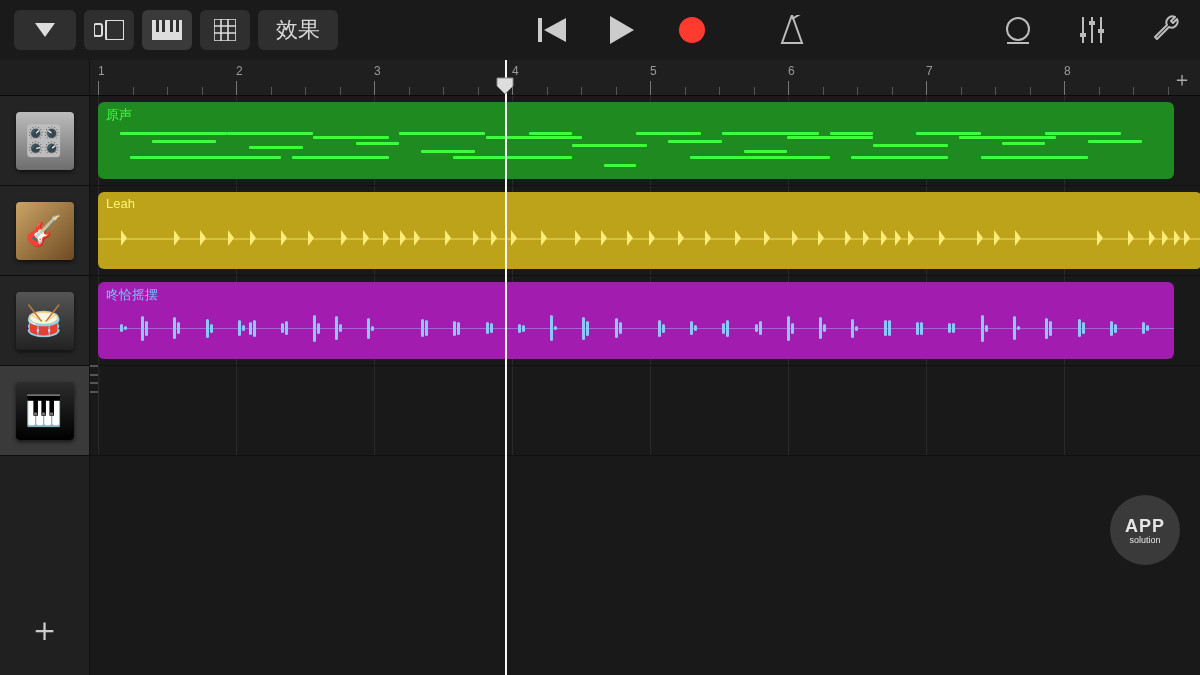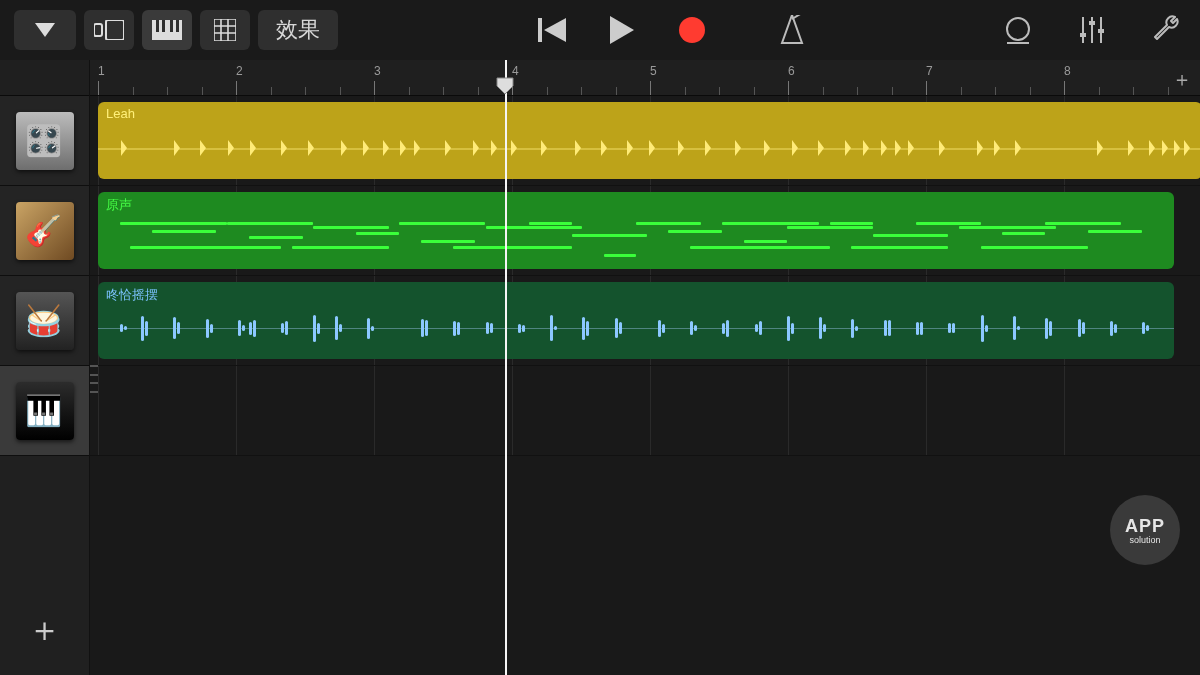--- a/index.html
+++ b/index.html
@@ -152,21 +152,21 @@
   .region-label {
     position: absolute;
     top: 4px; left: 8px;
     font-size: 13px;
   }
 
   .region.yellow { background: #bda319; }
   .region.yellow .region-label { color: #fff07a; }
   .region.green  { background: #1e8a20; }
   .region.green  .region-label { color: #46ff46; }
-  .region.blue   { background: #14532d; }
+  .region.blue   { background: #a21caf; }
   .region.blue   .region-label { color: #7cc3ff; }
 
   
   .wave-row {
     position: absolute;
     left: 0; right: 0;
     top: 46px;
     height: 2px;
     background: rgba(255,235,120,.4);
   }
@@ -388,20 +388,63 @@
         <div class="bar-label" style="left: 974px;">8</div>
         <div class="tick major" style="left: 974px;"></div>
         <div class="tick minor" style="left: 1008.5px;"></div>
         <div class="tick minor" style="left: 1043px;"></div>
         <div class="tick minor" style="left: 1077.5px;"></div>
       </div>
 
     <div class="lanes" id="lanes">
 
     <div class="lane">
+          <div class="grid-line" style="left: 8px;"></div>
+          <div class="grid-line" style="left: 146px;"></div>
+          <div class="grid-line" style="left: 284px;"></div>
+          <div class="grid-line" style="left: 422px;"></div>
+          <div class="grid-line" style="left: 560px;"></div>
+          <div class="grid-line" style="left: 698px;"></div>
+          <div class="grid-line" style="left: 836px;"></div>
+          <div class="grid-line" style="left: 974px;"></div>
+          <div class="region green" style="left: 8px; width: 1076.4px;">
+            <div class="region-label">原声</div>
+            <div class="midi-note" style="left: 2%; width: 10%; top: 30px;"></div>
+            <div class="midi-note" style="left: 5%; width: 6%; top: 38px;"></div>
+            <div class="midi-note" style="left: 12%; width: 8%; top: 30px;"></div>
+            <div class="midi-note" style="left: 14%; width: 5%; top: 44px;"></div>
+            <div class="midi-note" style="left: 20%; width: 7%; top: 34px;"></div>
+            <div class="midi-note" style="left: 24%; width: 4%; top: 40px;"></div>
+            <div class="midi-note" style="left: 28%; width: 8%; top: 30px;"></div>
+            <div class="midi-note" style="left: 30%; width: 5%; top: 48px;"></div>
+            <div class="midi-note" style="left: 36%; width: 9%; top: 34px;"></div>
+            <div class="midi-note" style="left: 40%; width: 4%; top: 30px;"></div>
+            <div class="midi-note" style="left: 44%; width: 7%; top: 42px;"></div>
+            <div class="midi-note" style="left: 47%; width: 3%; top: 62px;"></div>
+            <div class="midi-note" style="left: 50%; width: 6%; top: 30px;"></div>
+            <div class="midi-note" style="left: 53%; width: 5%; top: 38px;"></div>
+            <div class="midi-note" style="left: 58%; width: 9%; top: 30px;"></div>
+            <div class="midi-note" style="left: 60%; width: 4%; top: 48px;"></div>
+            <div class="midi-note" style="left: 64%; width: 8%; top: 34px;"></div>
+            <div class="midi-note" style="left: 68%; width: 4%; top: 30px;"></div>
+            <div class="midi-note" style="left: 72%; width: 7%; top: 42px;"></div>
+            <div class="midi-note" style="left: 76%; width: 6%; top: 30px;"></div>
+            <div class="midi-note" style="left: 80%; width: 9%; top: 34px;"></div>
+            <div class="midi-note" style="left: 84%; width: 4%; top: 40px;"></div>
+            <div class="midi-note" style="left: 88%; width: 7%; top: 30px;"></div>
+            <div class="midi-note" style="left: 92%; width: 5%; top: 38px;"></div>
+            <div class="midi-note" style="left: 3%; width: 14%; top: 54px;"></div>
+            <div class="midi-note" style="left: 18%; width: 9%; top: 54px;"></div>
+            <div class="midi-note" style="left: 33%; width: 11%; top: 54px;"></div>
+            <div class="midi-note" style="left: 55%; width: 13%; top: 54px;"></div>
+            <div class="midi-note" style="left: 70%; width: 9%; top: 54px;"></div>
+            <div class="midi-note" style="left: 82%; width: 10%; top: 54px;"></div>
+          </div>
+        </div>
+        <div class="lane">
           <div class="grid-line" style="left: 8px;"></div>
           <div class="grid-line" style="left: 146px;"></div>
           <div class="grid-line" style="left: 284px;"></div>
           <div class="grid-line" style="left: 422px;"></div>
           <div class="grid-line" style="left: 560px;"></div>
           <div class="grid-line" style="left: 698px;"></div>
           <div class="grid-line" style="left: 836px;"></div>
           <div class="grid-line" style="left: 974px;"></div>
           <div class="region yellow" style="left: 8px; width: 1104px;">
             <div class="region-label">Leah</div>
@@ -441,63 +484,20 @@
             <div class="tri" style="left: 76.2%;"></div>
             <div class="tri" style="left: 79.6%;"></div>
             <div class="tri" style="left: 81.2%;"></div>
             <div class="tri" style="left: 83.1%;"></div>
             <div class="tri" style="left: 90.5%;"></div>
             <div class="tri" style="left: 93.3%;"></div>
             <div class="tri" style="left: 95.2%;"></div>
             <div class="tri" style="left: 96.4%;"></div>
             <div class="tri" style="left: 97.5%;"></div>
             <div class="tri" style="left: 98.4%;"></div>
-          </div>
-        </div>
-        <div class="lane">
-          <div class="grid-line" style="left: 8px;"></div>
-          <div class="grid-line" style="left: 146px;"></div>
-          <div class="grid-line" style="left: 284px;"></div>
-          <div class="grid-line" style="left: 422px;"></div>
-          <div class="grid-line" style="left: 560px;"></div>
-          <div class="grid-line" style="left: 698px;"></div>
-          <div class="grid-line" style="left: 836px;"></div>
-          <div class="grid-line" style="left: 974px;"></div>
-          <div class="region green" style="left: 8px; width: 1076.4px;">
-            <div class="region-label">原声</div>
-            <div class="midi-note" style="left: 2%; width: 10%; top: 30px;"></div>
-            <div class="midi-note" style="left: 5%; width: 6%; top: 38px;"></div>
-            <div class="midi-note" style="left: 12%; width: 8%; top: 30px;"></div>
-            <div class="midi-note" style="left: 14%; width: 5%; top: 44px;"></div>
-            <div class="midi-note" style="left: 20%; width: 7%; top: 34px;"></div>
-            <div class="midi-note" style="left: 24%; width: 4%; top: 40px;"></div>
-            <div class="midi-note" style="left: 28%; width: 8%; top: 30px;"></div>
-            <div class="midi-note" style="left: 30%; width: 5%; top: 48px;"></div>
-            <div class="midi-note" style="left: 36%; width: 9%; top: 34px;"></div>
-            <div class="midi-note" style="left: 40%; width: 4%; top: 30px;"></div>
-            <div class="midi-note" style="left: 44%; width: 7%; top: 42px;"></div>
-            <div class="midi-note" style="left: 47%; width: 3%; top: 62px;"></div>
-            <div class="midi-note" style="left: 50%; width: 6%; top: 30px;"></div>
-            <div class="midi-note" style="left: 53%; width: 5%; top: 38px;"></div>
-            <div class="midi-note" style="left: 58%; width: 9%; top: 30px;"></div>
-            <div class="midi-note" style="left: 60%; width: 4%; top: 48px;"></div>
-            <div class="midi-note" style="left: 64%; width: 8%; top: 34px;"></div>
-            <div class="midi-note" style="left: 68%; width: 4%; top: 30px;"></div>
-            <div class="midi-note" style="left: 72%; width: 7%; top: 42px;"></div>
-            <div class="midi-note" style="left: 76%; width: 6%; top: 30px;"></div>
-            <div class="midi-note" style="left: 80%; width: 9%; top: 34px;"></div>
-            <div class="midi-note" style="left: 84%; width: 4%; top: 40px;"></div>
-            <div class="midi-note" style="left: 88%; width: 7%; top: 30px;"></div>
-            <div class="midi-note" style="left: 92%; width: 5%; top: 38px;"></div>
-            <div class="midi-note" style="left: 3%; width: 14%; top: 54px;"></div>
-            <div class="midi-note" style="left: 18%; width: 9%; top: 54px;"></div>
-            <div class="midi-note" style="left: 33%; width: 11%; top: 54px;"></div>
-            <div class="midi-note" style="left: 55%; width: 13%; top: 54px;"></div>
-            <div class="midi-note" style="left: 70%; width: 9%; top: 54px;"></div>
-            <div class="midi-note" style="left: 82%; width: 10%; top: 54px;"></div>
           </div>
         </div>
         <div class="lane">
           <div class="grid-line" style="left: 8px;"></div>
           <div class="grid-line" style="left: 146px;"></div>
           <div class="grid-line" style="left: 284px;"></div>
           <div class="grid-line" style="left: 422px;"></div>
           <div class="grid-line" style="left: 560px;"></div>
           <div class="grid-line" style="left: 698px;"></div>
           <div class="grid-line" style="left: 836px;"></div>

